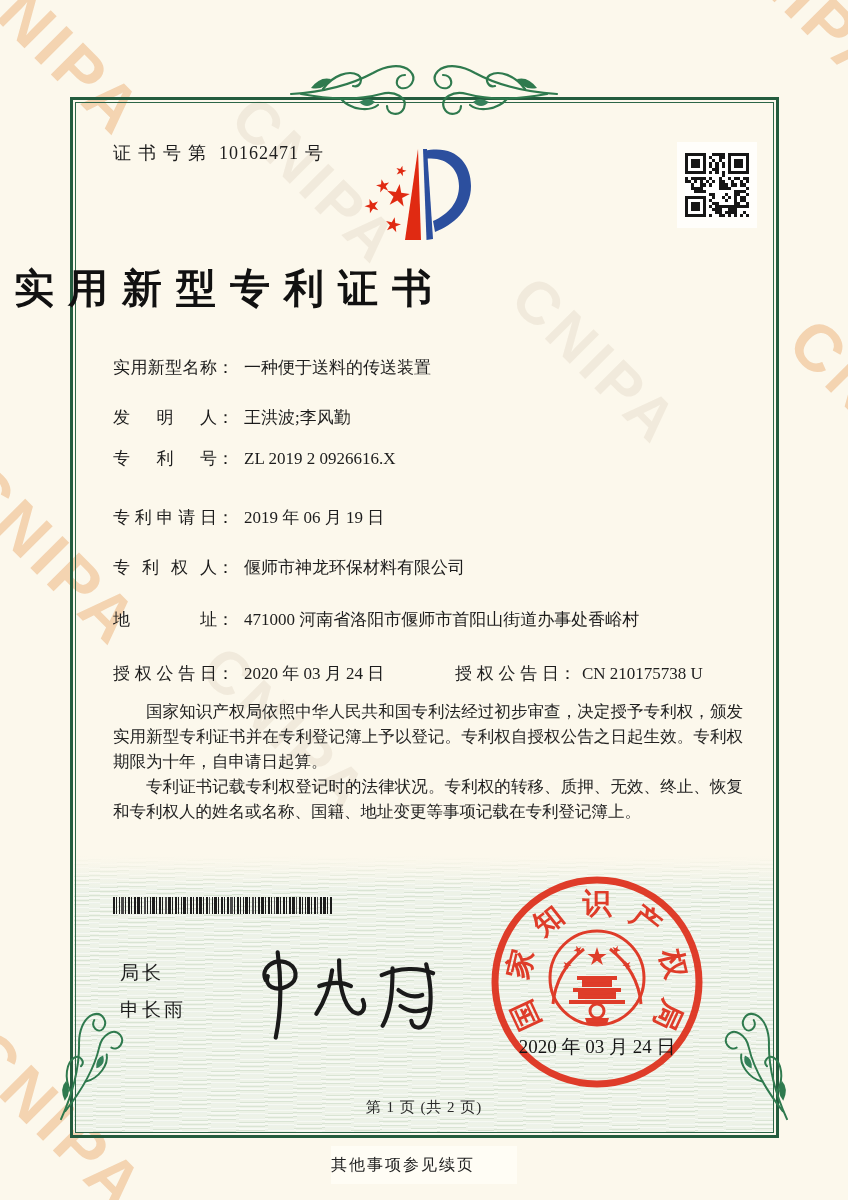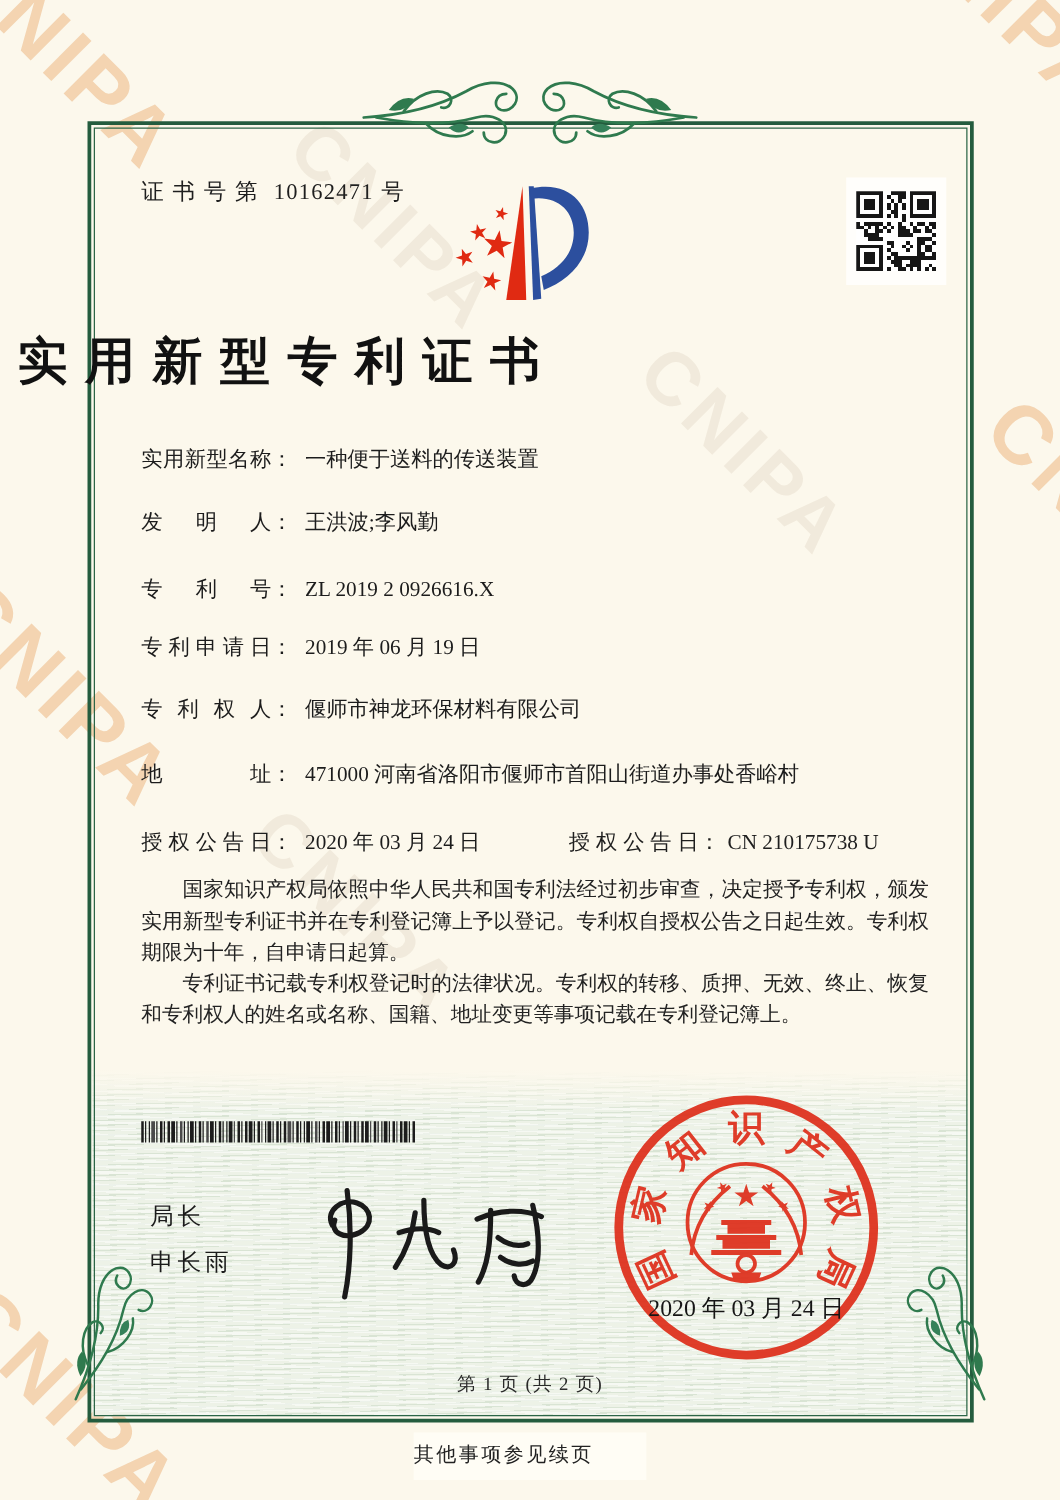--- a/index.html
+++ b/index.html
@@ -48,21 +48,21 @@
   .logo{position:absolute; left:359px; top:142px; width:115px; height:106px; z-index:5;}
   .qr-box{position:absolute; left:677px; top:142px; width:80px; height:86px; background:#fffefb; z-index:5;
           display:flex; align-items:center; justify-content:center;}
   .qr-box svg{width:64px; height:64px;}
   .title{position:absolute; left:0; right:0; top:261px; text-align:left; z-index:5;
          font-size:40px; font-weight:bold; letter-spacing:14px; padding-left:14px; color:#111;}
   
   .frow{position:absolute; left:113px; z-index:5; font-size:17px; white-space:nowrap; color:#1c1c1c;}
   .flabel{display:inline-block; width:104px; text-align:justify; text-align-last:justify; vertical-align:bottom;}
   .fval{margin-left:10px;}
-  .r0{top:356px}.r1{top:406px}.r2{top:460px}.r3{top:506px}.r4{top:556px}.r5{top:608px}
+  .r0{top:356px}.r1{top:406px}.r2{top:447px}.r3{top:506px}.r4{top:556px}.r5{top:608px}
   .grant1{top:662px;}
   .grant2{position:absolute; left:455px; top:662px; z-index:5; font-size:17px; white-space:nowrap;}
   .grant2 .fval{margin-left:6px;}
   
   .body-text{position:absolute; left:113px; top:699px; width:630px; z-index:5;
              font-size:16.5px; line-height:25px; text-align:justify; color:#222;}
   .body-text p{margin:0; text-indent:2em;}
   
   .barcode{position:absolute; left:113px; top:897px; width:226px; height:17px; z-index:5; font-size:0;}
   .barcode span{display:inline-block; height:17px; vertical-align:top;}

